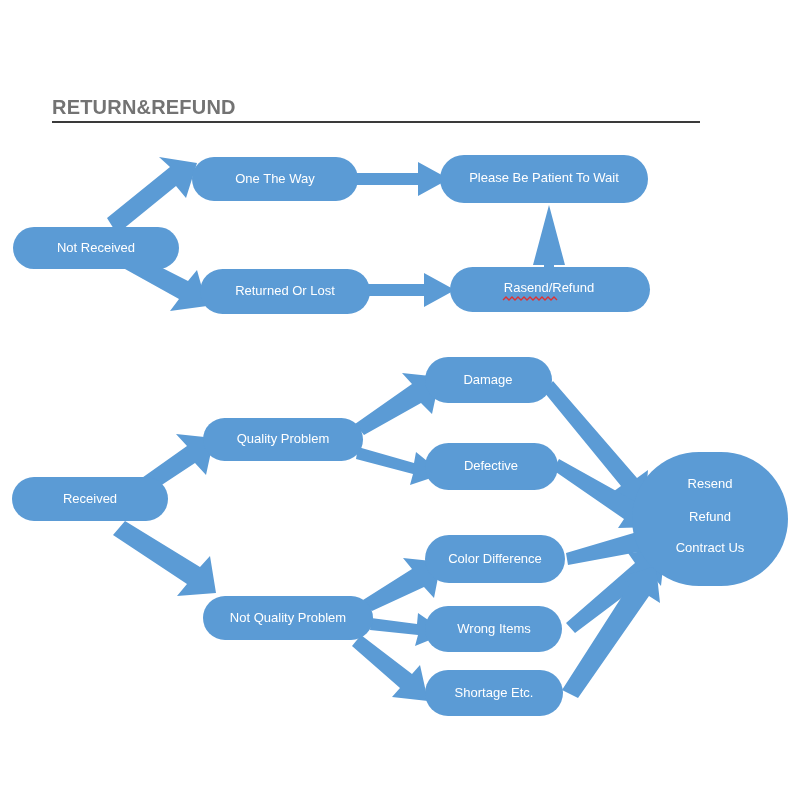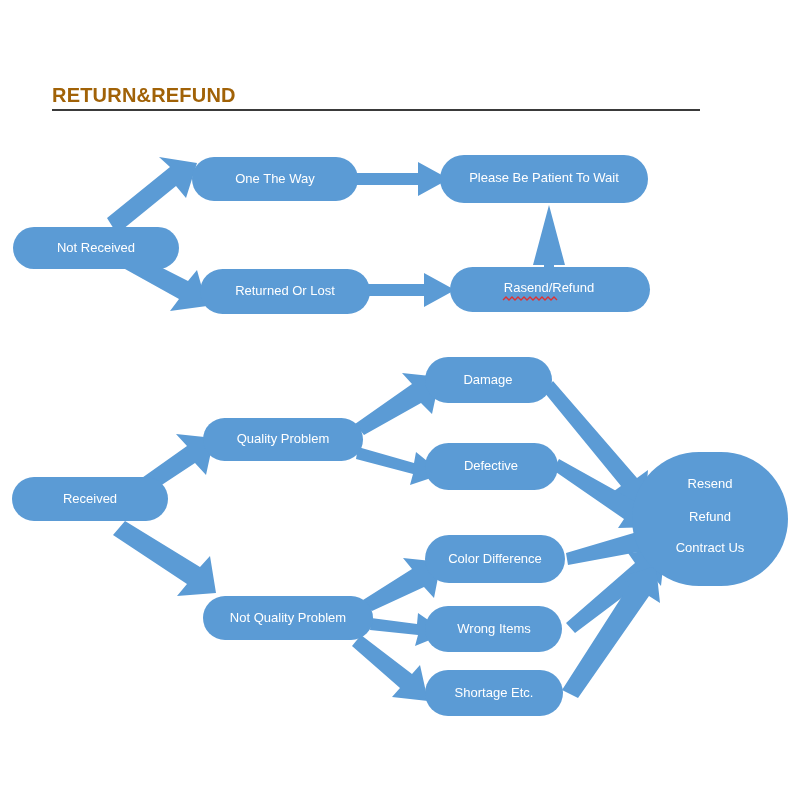--- a/index.html
+++ b/index.html
@@ -23,23 +23,24 @@
     position: absolute;
     left: 52px;
     top: 82px;
     width: 648px;
   }
   .title-text {
     font-family: "Liberation Sans", sans-serif;
     font-size: 20px;
     font-weight: 700;
     letter-spacing: 0.2px;
-    color: #a16207;
+    color: #737373;
     line-height: 26px;
     white-space: nowrap;
+    margin-top: 12px;
   }
   .title-rule {
     margin-top: 1px;
     height: 1.5px;
     background: #3a3a3a;
     width: 100%;
   }
   svg.flow {
     position: absolute;
     left: 0;

